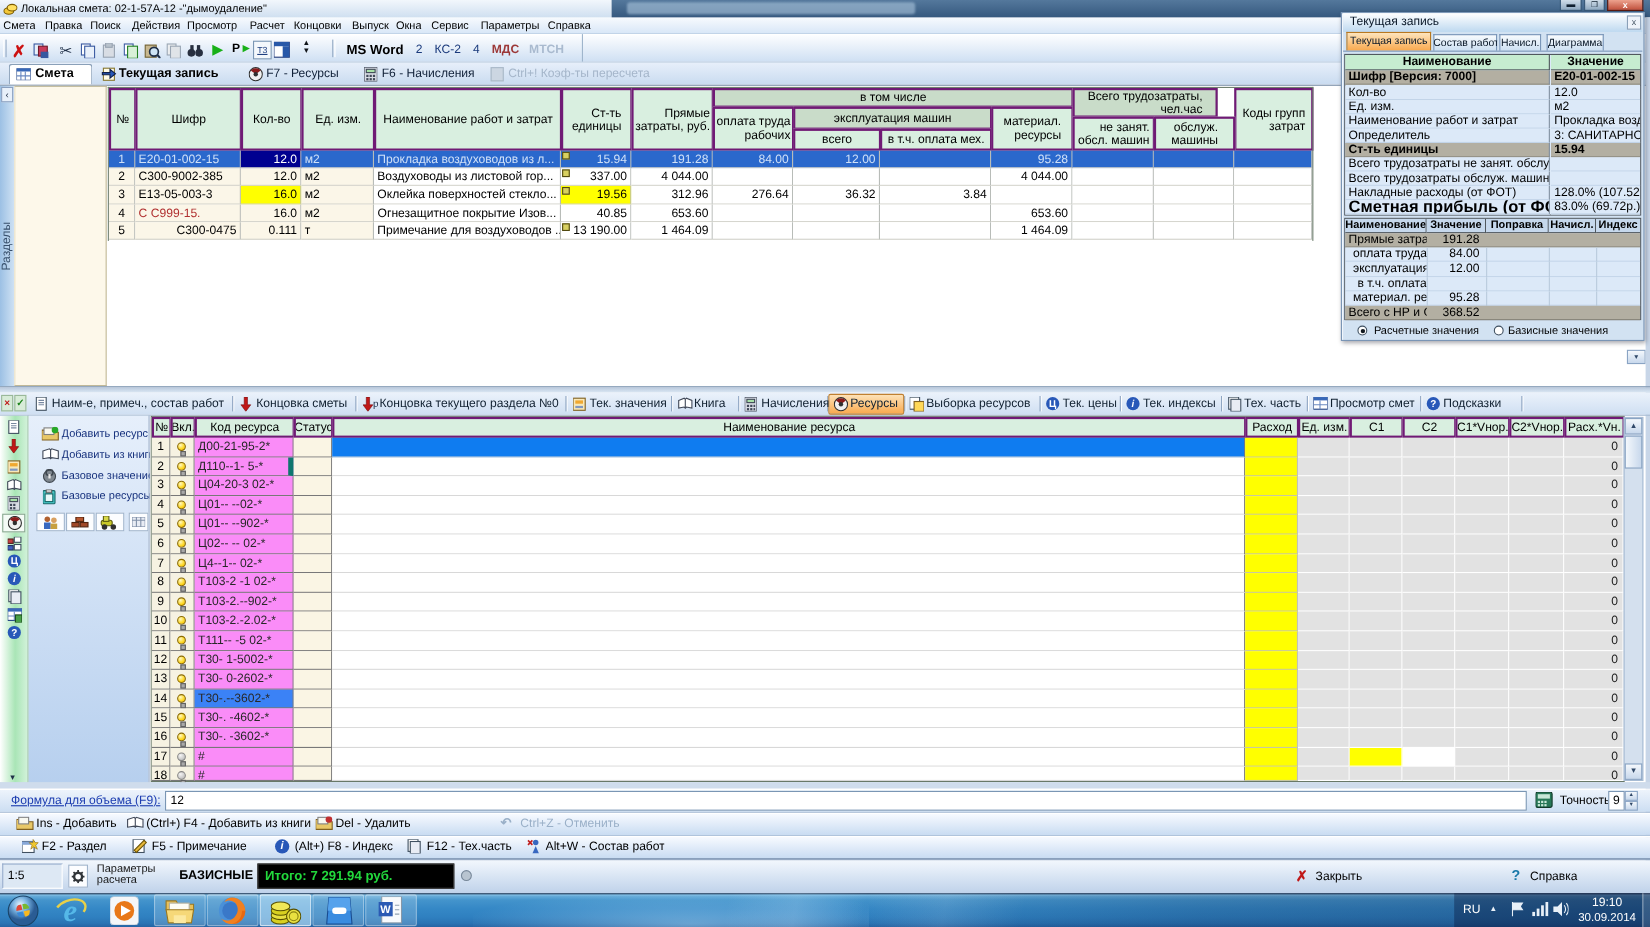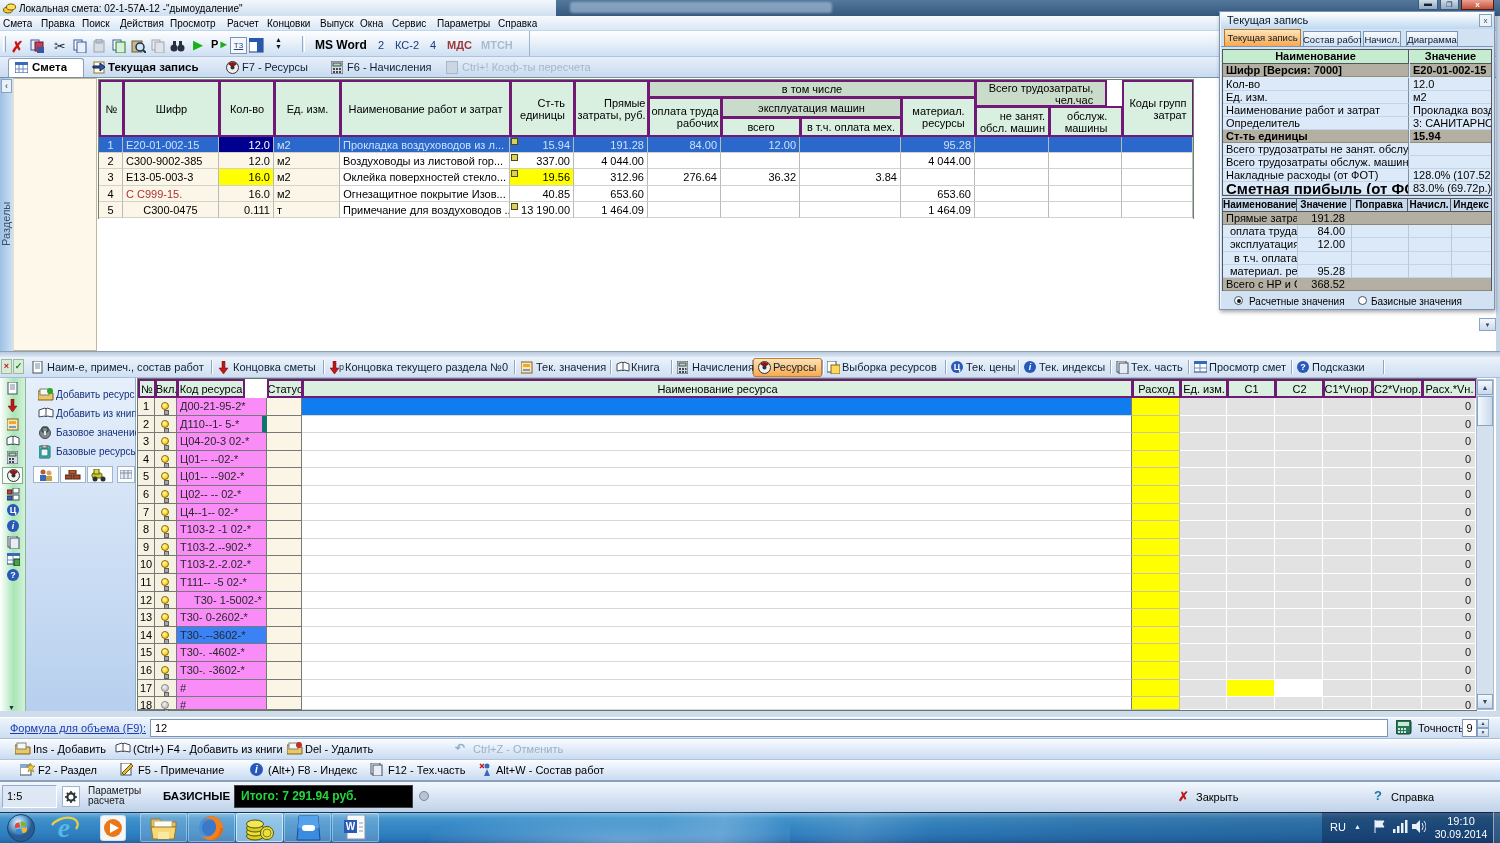--- a/index.html
+++ b/index.html
@@ -201,21 +201,21 @@
 <div class="a nw" style="left:510px;top:185.6px;width:64px;height:16.200000000000017px;background:#fff;color:#000;border-right:1px solid #b8bcb8;border-bottom:1px solid #d2d2ca;line-height:16.200000000000017px;text-align:right;padding:0 3px">40.85</div>
 <div class="a nw" style="left:574px;top:185.6px;width:74px;height:16.200000000000017px;background:#fff;color:#000;border-right:1px solid #b8bcb8;border-bottom:1px solid #d2d2ca;line-height:16.200000000000017px;text-align:right;padding:0 3px">653.60</div>
 <div class="a nw" style="left:648px;top:185.6px;width:73px;height:16.200000000000017px;background:#fff;color:#000;border-right:1px solid #b8bcb8;border-bottom:1px solid #d2d2ca;line-height:16.200000000000017px;text-align:right;padding:0 3px"></div>
 <div class="a nw" style="left:721px;top:185.6px;width:79px;height:16.200000000000017px;background:#fff;color:#000;border-right:1px solid #b8bcb8;border-bottom:1px solid #d2d2ca;line-height:16.200000000000017px;text-align:right;padding:0 3px"></div>
 <div class="a nw" style="left:800px;top:185.6px;width:101px;height:16.200000000000017px;background:#fff;color:#000;border-right:1px solid #b8bcb8;border-bottom:1px solid #d2d2ca;line-height:16.200000000000017px;text-align:right;padding:0 3px"></div>
 <div class="a nw" style="left:901px;top:185.6px;width:74px;height:16.200000000000017px;background:#fff;color:#000;border-right:1px solid #b8bcb8;border-bottom:1px solid #d2d2ca;line-height:16.200000000000017px;text-align:right;padding:0 3px">653.60</div>
 <div class="a nw" style="left:975px;top:185.6px;width:74px;height:16.200000000000017px;background:#fff;color:#000;border-right:1px solid #b8bcb8;border-bottom:1px solid #d2d2ca;line-height:16.200000000000017px;text-align:left;padding:0 3px"></div>
 <div class="a nw" style="left:1049px;top:185.6px;width:73px;height:16.200000000000017px;background:#fff;color:#000;border-right:1px solid #b8bcb8;border-bottom:1px solid #d2d2ca;line-height:16.200000000000017px;text-align:left;padding:0 3px"></div>
 <div class="a nw" style="left:1122px;top:185.6px;width:71px;height:16.200000000000017px;background:#fff;color:#000;border-right:1px solid #b8bcb8;border-bottom:1px solid #d2d2ca;line-height:16.200000000000017px;text-align:left;padding:0 3px"></div>
 <div class="a nw" style="left:99px;top:201.8px;width:24px;height:16.19999999999999px;background:#fbf6e8;color:#000;border-right:1px solid #b8bcb8;border-bottom:1px solid #d2d2ca;line-height:16.19999999999999px;text-align:center;padding:0 3px">5</div>
-<div class="a nw" style="left:123px;top:201.8px;width:96px;height:16.19999999999999px;background:#fbf6e8;color:#000;border-right:1px solid #b8bcb8;border-bottom:1px solid #d2d2ca;line-height:16.19999999999999px;text-align:center;padding:0 3px">С300-0475</div>
+<div class="a nw" style="left:123px;top:201.8px;width:96px;height:16.19999999999999px;background:#fbf6e8;color:#000;border-right:1px solid #b8bcb8;border-bottom:1px solid #d2d2ca;line-height:16.19999999999999px;text-align:right;padding:0 3px">С300-0475</div>
 <div class="a nw" style="left:219px;top:201.8px;width:55px;height:16.19999999999999px;background:#fbf6e8;color:#000;border-right:1px solid #b8bcb8;border-bottom:1px solid #d2d2ca;line-height:16.19999999999999px;text-align:right;padding:0 3px">0.111</div>
 <div class="a nw" style="left:274px;top:201.8px;width:66px;height:16.19999999999999px;background:#fbf6e8;color:#000;border-right:1px solid #b8bcb8;border-bottom:1px solid #d2d2ca;line-height:16.19999999999999px;text-align:left;padding:0 3px">т</div>
 <div class="a nw" style="left:340px;top:201.8px;width:170px;height:16.19999999999999px;background:#fff;color:#000;border-right:1px solid #b8bcb8;border-bottom:1px solid #d2d2ca;line-height:16.19999999999999px;text-align:left;padding:0 3px">Примечание для воздуховодов ...</div>
 <div class="a nw" style="left:510px;top:201.8px;width:64px;height:16.19999999999999px;background:#fff;color:#000;border-right:1px solid #b8bcb8;border-bottom:1px solid #d2d2ca;line-height:16.19999999999999px;text-align:right;padding:0 3px">13 190.00</div>
 <div class="a nw" style="left:574px;top:201.8px;width:74px;height:16.19999999999999px;background:#fff;color:#000;border-right:1px solid #b8bcb8;border-bottom:1px solid #d2d2ca;line-height:16.19999999999999px;text-align:right;padding:0 3px">1 464.09</div>
 <div class="a nw" style="left:648px;top:201.8px;width:73px;height:16.19999999999999px;background:#fff;color:#000;border-right:1px solid #b8bcb8;border-bottom:1px solid #d2d2ca;line-height:16.19999999999999px;text-align:right;padding:0 3px"></div>
 <div class="a nw" style="left:721px;top:201.8px;width:79px;height:16.19999999999999px;background:#fff;color:#000;border-right:1px solid #b8bcb8;border-bottom:1px solid #d2d2ca;line-height:16.19999999999999px;text-align:right;padding:0 3px"></div>
 <div class="a nw" style="left:800px;top:201.8px;width:101px;height:16.19999999999999px;background:#fff;color:#000;border-right:1px solid #b8bcb8;border-bottom:1px solid #d2d2ca;line-height:16.19999999999999px;text-align:right;padding:0 3px"></div>
 <div class="a nw" style="left:901px;top:201.8px;width:74px;height:16.19999999999999px;background:#fff;color:#000;border-right:1px solid #b8bcb8;border-bottom:1px solid #d2d2ca;line-height:16.19999999999999px;text-align:right;padding:0 3px">1 464.09</div>
 <div class="a nw" style="left:975px;top:201.8px;width:74px;height:16.19999999999999px;background:#fff;color:#000;border-right:1px solid #b8bcb8;border-bottom:1px solid #d2d2ca;line-height:16.19999999999999px;text-align:left;padding:0 3px"></div>
@@ -415,21 +415,21 @@
 <div class="a" style="left:117px;top:466px;width:18px;height:17px;background:#fcfdff;border:1px solid #a0b4cc"></div>
 <svg class="a" style="left:120px;top:470px" width="12" height="9">
     <rect x="0" y="0" width="12" height="9" fill="#e8ecf4" stroke="#8090a8"></rect>
     <line x1="0" y1="3" x2="12" y2="3" stroke="#8090a8"></line>
     <line x1="4" y1="0" x2="4" y2="9" stroke="#8090a8"></line>
     <line x1="8" y1="0" x2="8" y2="9" stroke="#8090a8"></line>
   </svg>
 <div class="a" style="left:137px;top:378px;width:1340px;height:333px;background:#fff;border:1px solid #687868"></div>
 <div class="hc" style="left:138px;top:379px;width:18px;height:19px;font-size:11px">№</div>
 <div class="hc" style="left:155px;top:379px;width:23px;height:19px;font-size:11px">Вкл.</div>
-<div class="hc" style="left:177px;top:379px;width:68px;height:19px;font-size:11px">Код ресурса</div>
+<div class="hc" style="left:177px;top:379px;width:91px;height:19px;font-size:11px">Код ресурса</div>
 <div class="hc" style="left:267px;top:379px;width:36px;height:19px;font-size:11px">Статус</div>
 <div class="hc" style="left:302px;top:379px;width:831px;height:19px;font-size:11px">Наименование ресурса</div>
 <div class="hc" style="left:1132px;top:379px;width:49px;height:19px;font-size:11px">Расход</div>
 <div class="hc" style="left:1180px;top:379px;width:48px;height:19px;font-size:11px">Ед. изм.</div>
 <div class="hc" style="left:1227px;top:379px;width:49px;height:19px;font-size:11px">С1</div>
 <div class="hc" style="left:1275px;top:379px;width:49px;height:19px;font-size:11px">С2</div>
 <div class="hc" style="left:1323px;top:379px;width:50px;height:19px;font-size:11px">C1*Vнор.</div>
 <div class="hc" style="left:1372px;top:379px;width:51px;height:19px;font-size:11px">C2*Vнор.</div>
 <div class="hc" style="left:1422px;top:379px;width:55px;height:19px;font-size:11px">Расх.*Vн.</div>
 <div class="a nw ct" style="left:138px;top:398.0px;width:17px;height:17.6px;background:#f6f2e2;border-right:1px solid #787878;border-bottom:1px solid #787878;line-height:17.6px;font-size:11px">1</div>
@@ -571,21 +571,21 @@
 <div class="a" style="left:1132px;top:574.0px;width:48px;height:17.6px;background:#ffff00;border-right:1px solid #c0c0c0;border-bottom:1px solid #c8c8a0;"></div>
 <div class="a" style="left:1180px;top:574.0px;width:47px;height:17.6px;background:#e2e2e2;border-right:1px solid #ffffff;border-bottom:1px solid #ffffff;"></div>
 <div class="a" style="left:1227px;top:574.0px;width:48px;height:17.6px;background:#e2e2e2;border-right:1px solid #ffffff;border-bottom:1px solid #ffffff;"></div>
 <div class="a" style="left:1275px;top:574.0px;width:48px;height:17.6px;background:#e2e2e2;border-right:1px solid #ffffff;border-bottom:1px solid #ffffff;"></div>
 <div class="a" style="left:1323px;top:574.0px;width:49px;height:17.6px;background:#e2e2e2;border-right:1px solid #ffffff;border-bottom:1px solid #ffffff;"></div>
 <div class="a" style="left:1372px;top:574.0px;width:50px;height:17.6px;background:#e2e2e2;border-right:1px solid #ffffff;border-bottom:1px solid #ffffff;"></div>
 <div class="a nw rt" style="left:1422px;top:574.0px;width:54px;height:17.6px;background:#e2e2e2;border-right:1px solid #ffffff;border-bottom:1px solid #ffffff;line-height:17.6px;font-size:11px;color:#202020;padding:0 4px">0</div>
 <div class="a nw ct" style="left:138px;top:591.6px;width:17px;height:17.6px;background:#f6f2e2;border-right:1px solid #787878;border-bottom:1px solid #787878;line-height:17.6px;font-size:11px">12</div>
 <div class="a" style="left:155px;top:591.6px;width:22px;height:17.6px;background:#f6f2e2;border-right:1px solid #787878;border-bottom:1px solid #787878;"></div>
 <div class="bulb" style="left:161px;top:595.6px"></div>
-<div class="a nw" style="left:177px;top:591.6px;width:90px;height:17.6px;background:#fa8cf8;border-right:1px solid #787878;border-bottom:1px solid #787878;line-height:17.6px;font-size:11px;color:#282828;padding:0 17px">Т30- 1-5002-*</div>
+<div class="a nw" style="left:177px;top:591.6px;width:90px;height:17.6px;background:#fa8cf8;border-right:1px solid #787878;border-bottom:1px solid #787878;line-height:17.6px;font-size:11px;color:#282828;padding:0 3px">Т30- 1-5002-*</div>
 <div class="a" style="left:267px;top:591.6px;width:35px;height:17.6px;background:#faf5e4;border-right:1px solid #787878;border-bottom:1px solid #787878;"></div>
 <div class="a" style="left:302px;top:591.6px;width:830px;height:17.6px;background:#fff;border-bottom:1px solid #d8d8d8;border-right:1px solid #787878;"></div>
 <div class="a" style="left:1132px;top:591.6px;width:48px;height:17.6px;background:#ffff00;border-right:1px solid #c0c0c0;border-bottom:1px solid #c8c8a0;"></div>
 <div class="a" style="left:1180px;top:591.6px;width:47px;height:17.6px;background:#e2e2e2;border-right:1px solid #ffffff;border-bottom:1px solid #ffffff;"></div>
 <div class="a" style="left:1227px;top:591.6px;width:48px;height:17.6px;background:#e2e2e2;border-right:1px solid #ffffff;border-bottom:1px solid #ffffff;"></div>
 <div class="a" style="left:1275px;top:591.6px;width:48px;height:17.6px;background:#e2e2e2;border-right:1px solid #ffffff;border-bottom:1px solid #ffffff;"></div>
 <div class="a" style="left:1323px;top:591.6px;width:49px;height:17.6px;background:#e2e2e2;border-right:1px solid #ffffff;border-bottom:1px solid #ffffff;"></div>
 <div class="a" style="left:1372px;top:591.6px;width:50px;height:17.6px;background:#e2e2e2;border-right:1px solid #ffffff;border-bottom:1px solid #ffffff;"></div>
 <div class="a nw rt" style="left:1422px;top:591.6px;width:54px;height:17.6px;background:#e2e2e2;border-right:1px solid #ffffff;border-bottom:1px solid #ffffff;line-height:17.6px;font-size:11px;color:#202020;padding:0 4px">0</div>
 <div class="a nw ct" style="left:138px;top:609.2px;width:17px;height:17.6px;background:#f6f2e2;border-right:1px solid #787878;border-bottom:1px solid #787878;line-height:17.6px;font-size:11px">13</div>

